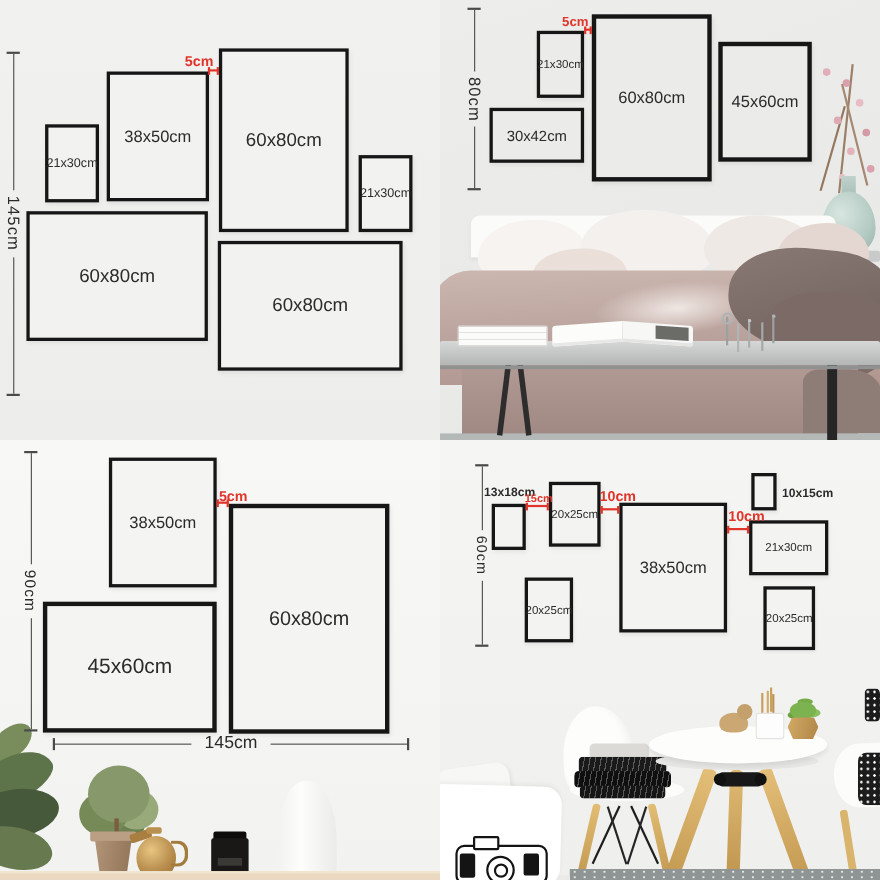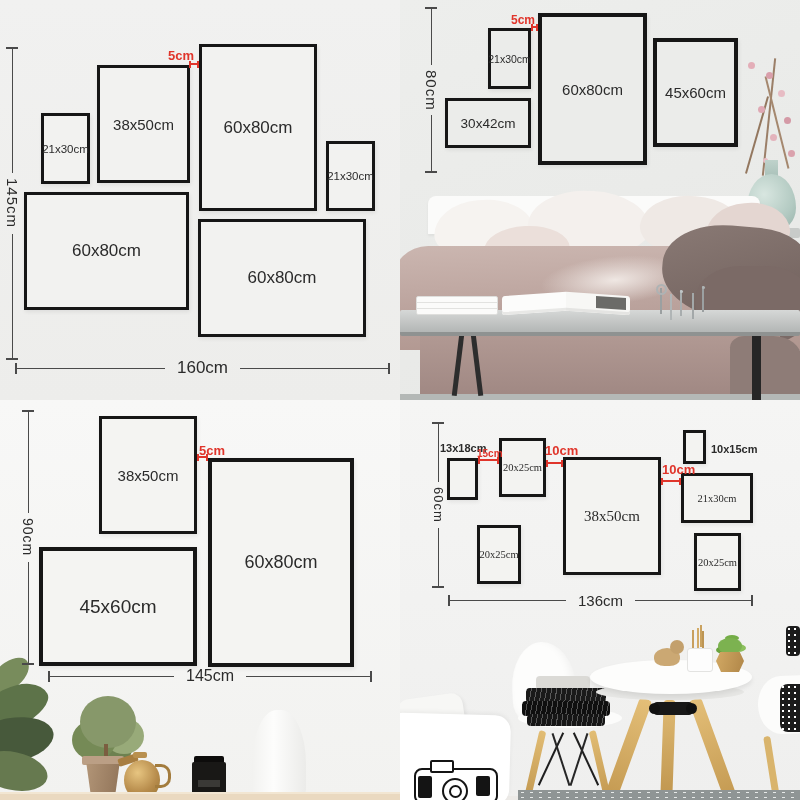--- a/index.html
+++ b/index.html
@@ -9,21 +9,21 @@
   .q{position:absolute;width:400px;height:400px;overflow:hidden;}
   .q1{left:0;top:0;background:linear-gradient(180deg,#f1f1f0,#ededeb);}
   .q2{left:400px;top:0;background:linear-gradient(160deg,#edeeec,#e7e8e6);}
   .q3{left:0;top:400px;background:linear-gradient(180deg,#f8f8f7,#f2f2f0);}
   .q4{left:400px;top:400px;background:linear-gradient(180deg,#f5f5f4,#efefee);}
   .frm{position:absolute;box-sizing:border-box;border:3px solid var(--bd);
     display:flex;align-items:center;justify-content:center;
     box-shadow:1px 2px 4px rgba(0,0,0,.07);}
   .frm span{white-space:nowrap;}
   .q1 .frm{background:#f2f2f0;} .q2 .frm{background:#ebecea;}
-  .q3 .frm{background:#f4f4f2;} .q4 .frm{background:#f3f3f1;font-family:Liberation Serif, serif;}
+  .q3 .frm{background:#f4f4f2;} .q4 .frm{background:#f3f3f1;}
   .bd4{border-width:4px;}
   .vdim{position:absolute;width:14px;display:flex;flex-direction:column;align-items:center;}
   .vdim .cap{width:12px;height:2px;background:var(--dim);}
   .vdim .line{width:1px;flex:1;background:var(--dim);}
   .vdim .lbl{writing-mode:vertical-rl;padding:5px 0;letter-spacing:1px;}
   .hdim{position:absolute;height:20px;display:flex;align-items:center;}
   .hdim .cap{width:2px;height:11px;background:var(--dim);}
   .hdim .line{height:1px;flex:1;background:var(--dim);}
   .hdim .lbl{padding:0 12px;white-space:nowrap;}
   .gtext{position:absolute;color:var(--red);font-weight:600;white-space:nowrap;}
@@ -61,27 +61,20 @@
         <span>21x30cm</span>
       </div>
     <div class="frm" style="left:24px;top:192px;width:165px;height:118px;font-size:17px">
         <span>60x80cm</span>
       </div>
     <div class="frm" style="left:198px;top:219px;width:168px;height:118px;font-size:17px">
         <span>60x80cm</span>
       </div>
     <div class="gtext" style="left:168px;top:48px;font-size:13px">5cm</div>
     <div class="gline" style="left:189px;top:63px;width:10px"></div>
-    <div class="hdim" style="left:15px;top:358px;width:375px;font-size:17px">
-      <i class="cap"></i>
-        <i class="line"></i>
-      <span class="lbl">160cm</span>
-      <i class="line"></i>
-        <i class="cap"></i>
-    </div>
   </section>
 
   <section class="q q2">
 
     <div class="ph" style="left:368px;top:58px;width:2px;height:118px;background:#9b7f68;transform:rotate(6deg)"></div>
     <div class="ph" style="left:376px;top:75px;width:2px;height:95px;background:#a5886f;transform:rotate(-14deg)"></div>
     <div class="ph" style="left:356px;top:95px;width:2px;height:80px;background:#93775f;transform:rotate(16deg)"></div>
     <div class="ph" style="left:348px;top:62px;width:7px;height:7px;border-radius:50%;background:#e3aeb8;box-shadow:18px 10px 0 #d99fab,30px 28px 0 #e7bcc4,10px 44px 0 #dfa9b4,36px 55px 0 #d49aa6,22px 72px 0 #e3b3bc,40px 88px 0 #daa2ad,14px 95px 0 -1px #e7bcc4"></div>
     <div class="ph" style="left:365px;top:160px;width:13px;height:18px;background:linear-gradient(#bfd2cb,#a8c0b8)"></div>
     <div class="ph" style="left:347px;top:174px;width:49px;height:58px;border-radius:50% 50% 46% 46%/58% 58% 42% 42%;background:radial-gradient(circle at 35% 35%,#d8e6e0,#b3cac2 60%,#93afa7)"></div>
@@ -249,22 +242,15 @@
       </div>
     <div class="frm" style="left:77px;top:125px;width:44px;height:59px;font-size:10.5px">
         <span>20x25cm</span>
       </div>
     <div class="gtext" style="left:77px;top:48px;font-size:10px">15cm</div>
     <div class="gline" style="left:78px;top:59px;width:21px"></div>
     <div class="gtext" style="left:145px;top:43px;font-size:13px">10cm</div>
     <div class="gline" style="left:146px;top:62px;width:17px"></div>
     <div class="gtext" style="left:262px;top:62px;font-size:13px">10cm</div>
     <div class="gline" style="left:261px;top:80px;width:20px"></div>
-    <div class="hdim" style="left:48px;top:190px;width:305px;font-size:15px">
-      <i class="cap"></i>
-        <i class="line"></i>
-      <span class="lbl">136cm</span>
-      <i class="line"></i>
-        <i class="cap"></i>
-    </div>
   </section>
 
 </div>
 
 </body></html>

